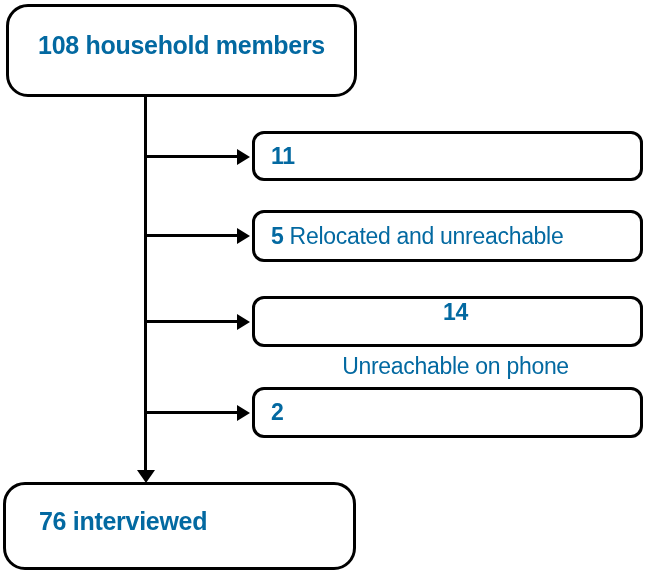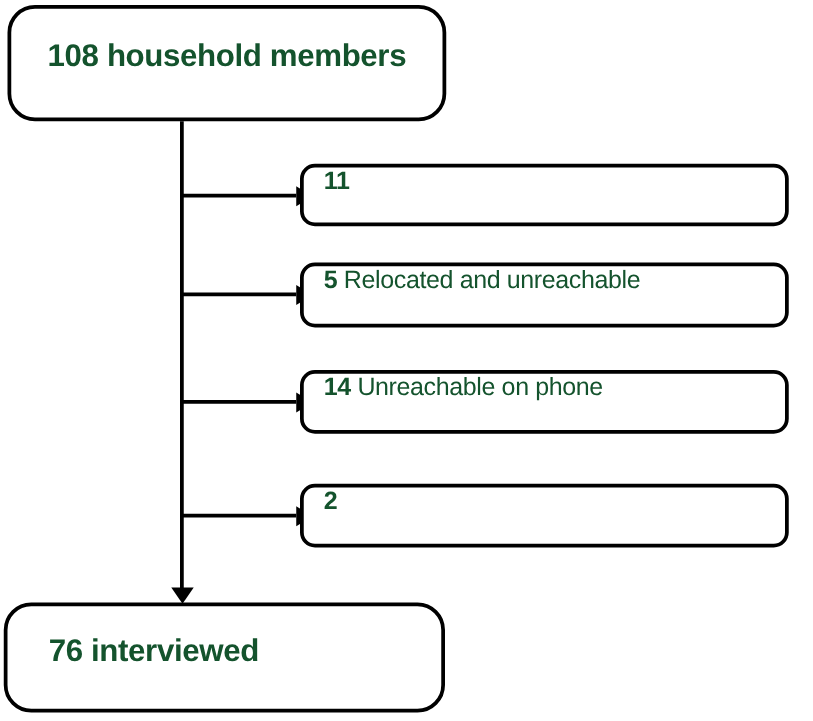--- a/index.html
+++ b/index.html
@@ -6,21 +6,21 @@
     margin: 0;
     padding: 0;
     background: #ffffff;
   }
   .canvas {
     position: relative;
     width: 650px;
     height: 577px;
     background: #ffffff;
     font-family: "Liberation Sans", "DejaVu Sans", sans-serif;
-    color: #14532d;
+    color: #0369a1;
     overflow: hidden;
   }
   .fc-box {
     position: absolute;
     box-sizing: border-box;
     border: 3px solid #000000;
     background: #ffffff;
   }
   .fc-box.big {
     border-radius: 22px;
@@ -35,36 +35,36 @@
     padding-top: 24px;
   }
   .end-box {
     left: 3px; top: 482px;
     width: 353px; height: 88px;
     text-align: left;
     padding-top: 22px;
     padding-left: 33px;
   }
   .fc-box.side {
-    left: 240px;
+    left: 252px;
     width: 391px;
     border-radius: 12px;
-    font-size: 20px;
+    font-size: 23px;
     letter-spacing: -0.3px;
     display: flex;
-    align-items: flex-start;
+    align-items: center;
     padding-left: 16px;
   }
   .fc-box.side .count {
     font-weight: bold;
     white-space: pre;
   }
   .side1 { top: 131px; height: 50px; }
   .side2 { top: 210px; height: 52px; }
-  .side3 { top: 296px; height: 51px; }
+  .side3 { top: 296px; height: 51px; flex-direction: column; }
   .side4 { top: 387px; height: 51px; }
 
   .vline {
     position: absolute;
     left: 144px; top: 97px;
     width: 3px; height: 374px;
     background: #000000;
   }
   .v-arrowhead {
     position: absolute;

